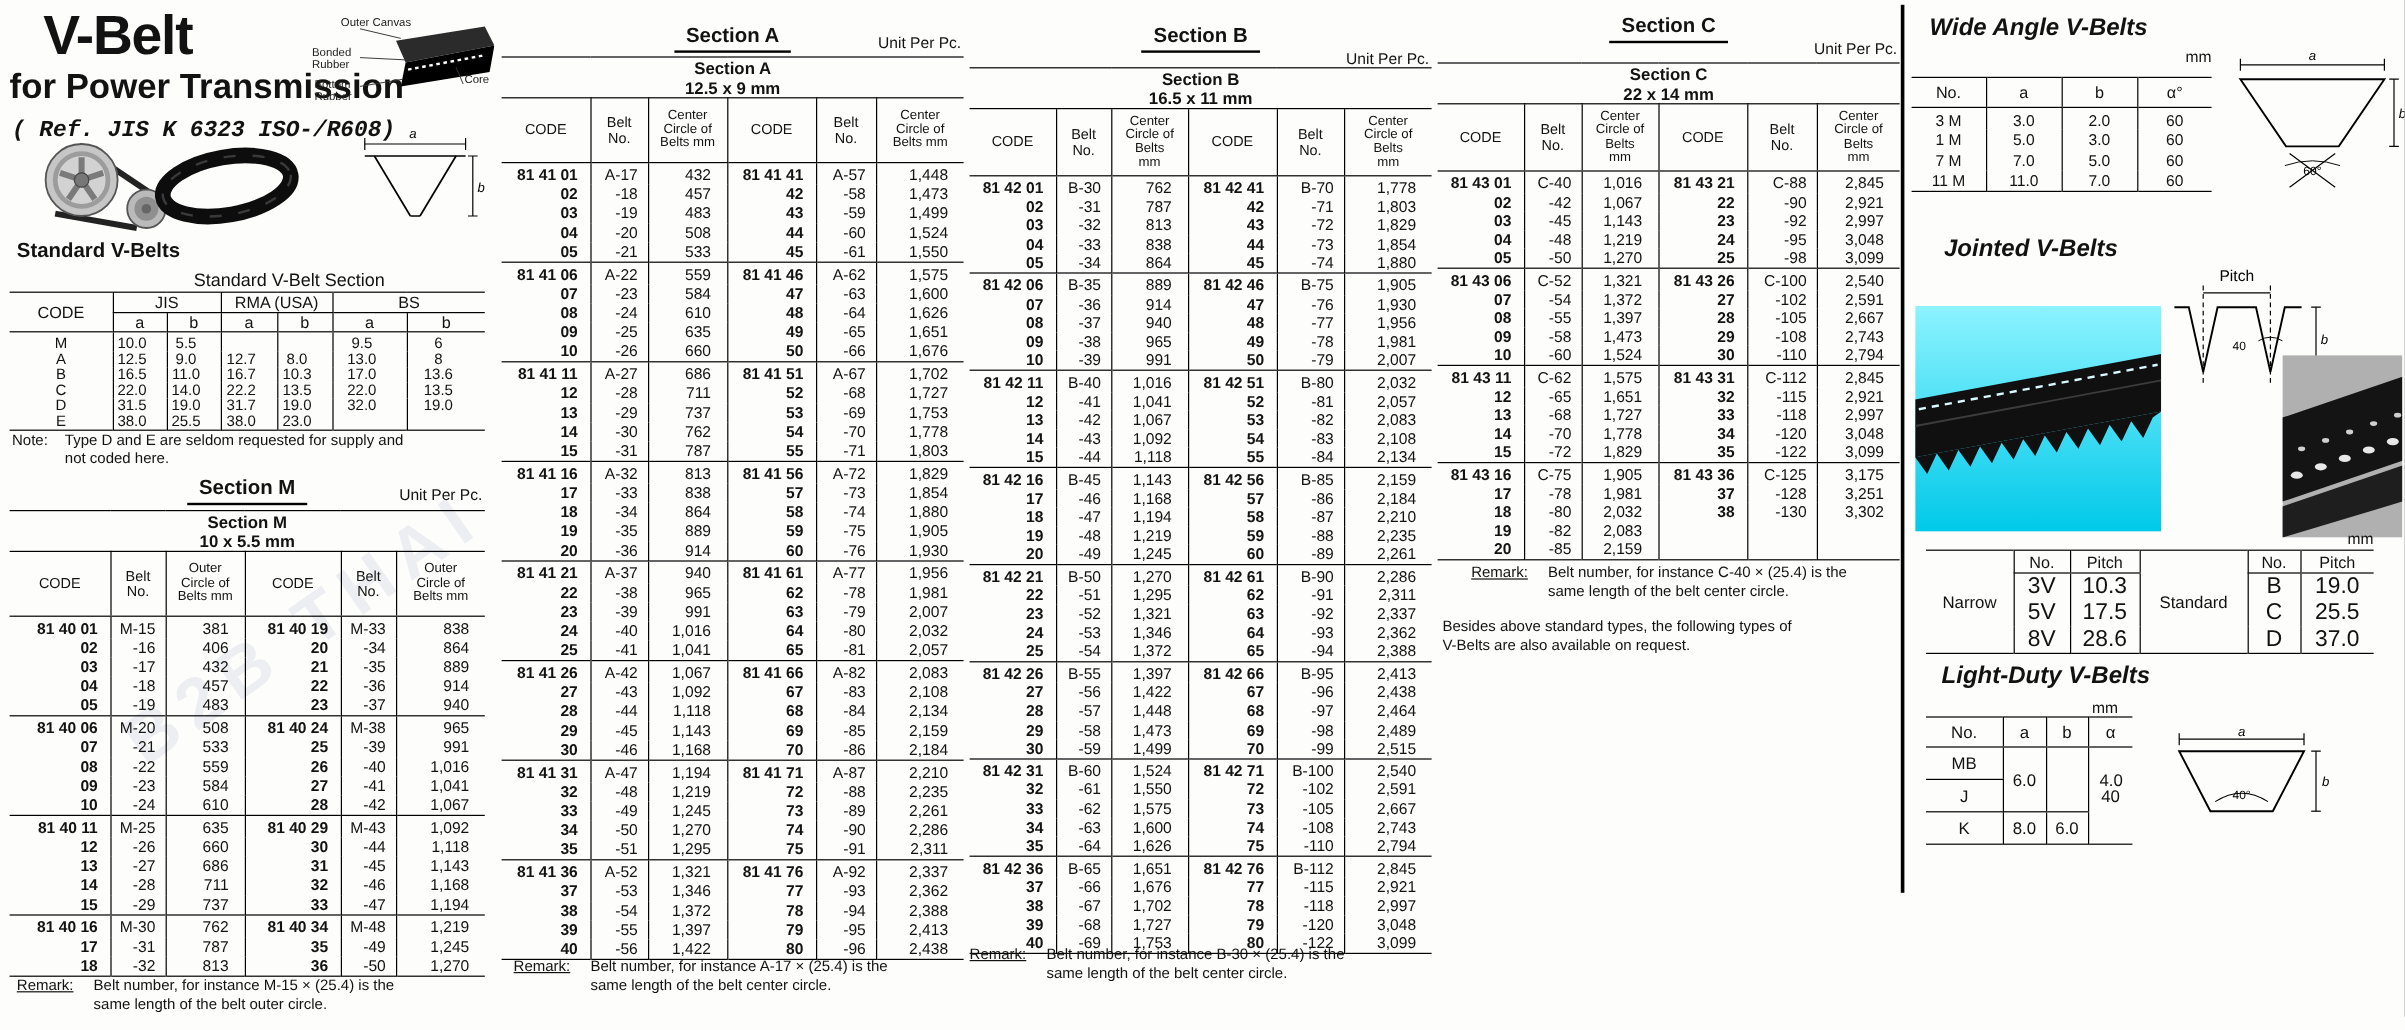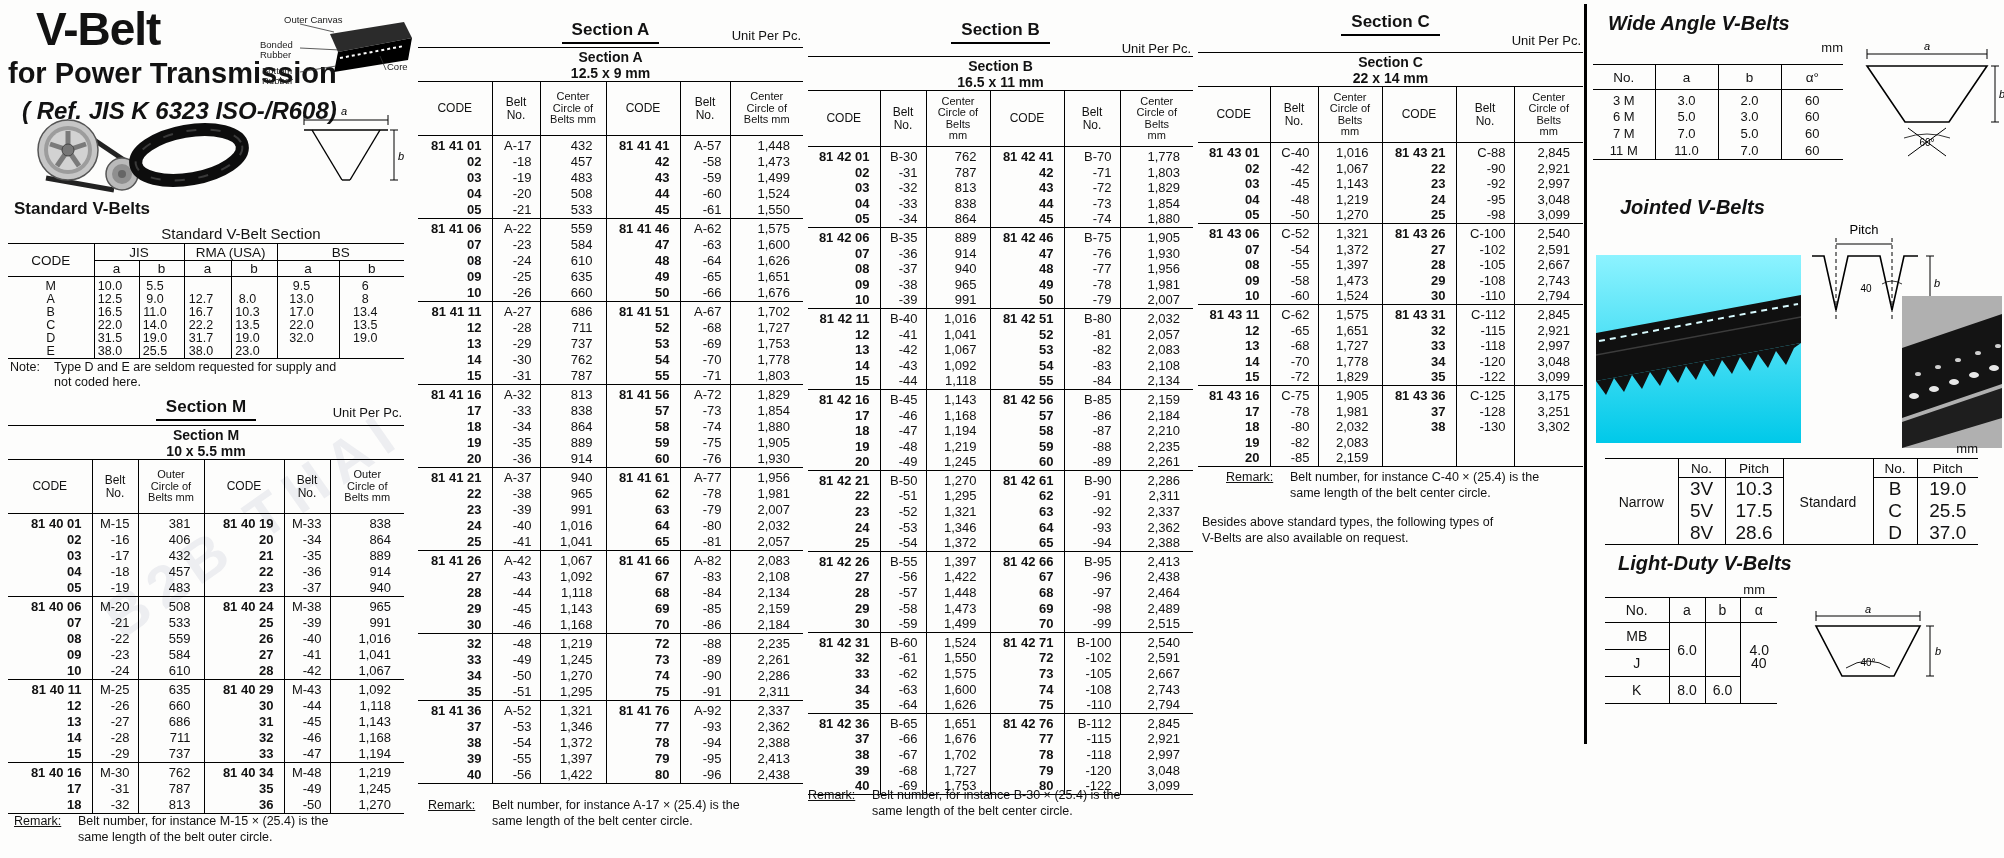--- a/index.html
+++ b/index.html
@@ -7,21 +7,21 @@
   .page {
     position:relative; width:2004px; height:858px; background:#fdfdfc;
     font-family:"Liberation Sans","DejaVu Sans",sans-serif; color:#121212;
     overflow:hidden;
   }
   .abs { position:absolute; }
 
   
   .page-title { left:36px; top:2px; font-size:46px; font-weight:900; letter-spacing:-1px; }
   .page-subtitle { left:8px; top:57px; font-size:29px; font-weight:800; }
-  .page-ref { left:22px; top:97px; font-size:24px; font-style:italic; font-weight:700; }
+  .page-ref { left:10px; top:97px; font-size:19px; font-style:italic; font-weight:700;font-family:Liberation Mono, monospace; }
   .std-heading { left:14px; top:199px; font-size:17px; font-weight:700; }
 
   
   .cons-label { font-size:9.5px; line-height:10px; white-space:pre-line; color:#222; }
 
   
   .std-caption { left:78px; top:225px; width:326px; text-align:center; font-size:15px; }
   .std-table-wrap { left:8px; top:243px; width:396px; }
   .std-table { border-collapse:collapse; table-layout:fixed; width:100%;
                border-top:1.6px solid #000; border-bottom:1.6px solid #000; }
@@ -226,21 +226,21 @@
             <td class="valc">13.0</td>
             <td class="valc">8</td>
           </tr>
           <tr>
             <td class="codec">B</td>
             <td class="valc">16.5</td>
             <td class="valc">11.0</td>
             <td class="valc">16.7</td>
             <td class="valc">10.3</td>
             <td class="valc">17.0</td>
-            <td class="valc">13.4</td>
+            <td class="valc">13.6</td>
           </tr>
           <tr>
             <td class="codec">C</td>
             <td class="valc">22.0</td>
             <td class="valc">14.0</td>
             <td class="valc">22.2</td>
             <td class="valc">13.5</td>
             <td class="valc">22.0</td>
             <td class="valc">13.5</td>
           </tr>
@@ -728,20 +728,28 @@
             <td class="code">30</td>
             <td class="belt">-46</td>
             <td class="circ">1,168</td>
             <td class="code">70</td>
             <td class="belt">-86</td>
             <td class="circ">2,184</td>
           </tr>
         </tbody>
         <tbody class="grp">
           <tr>
+            <td class="code">81 41 31</td>
+            <td class="belt">A-47</td>
+            <td class="circ">1,194</td>
+            <td class="code">81 41 71</td>
+            <td class="belt">A-87</td>
+            <td class="circ">2,210</td>
+          </tr>
+          <tr>
             <td class="code">32</td>
             <td class="belt">-48</td>
             <td class="circ">1,219</td>
             <td class="code">72</td>
             <td class="belt">-88</td>
             <td class="circ">2,235</td>
           </tr>
           <tr>
             <td class="code">33</td>
             <td class="belt">-49</td>
@@ -1407,21 +1415,21 @@
           </tr>
         </thead>
         <tbody>
           <tr>
             <td>3 M</td>
             <td>3.0</td>
             <td>2.0</td>
             <td>60</td>
           </tr>
           <tr>
-            <td>6 M</td>
+            <td>1 M</td>
             <td>5.0</td>
             <td>3.0</td>
             <td>60</td>
           </tr>
           <tr>
             <td>7 M</td>
             <td>7.0</td>
             <td>5.0</td>
             <td>60</td>
           </tr>

